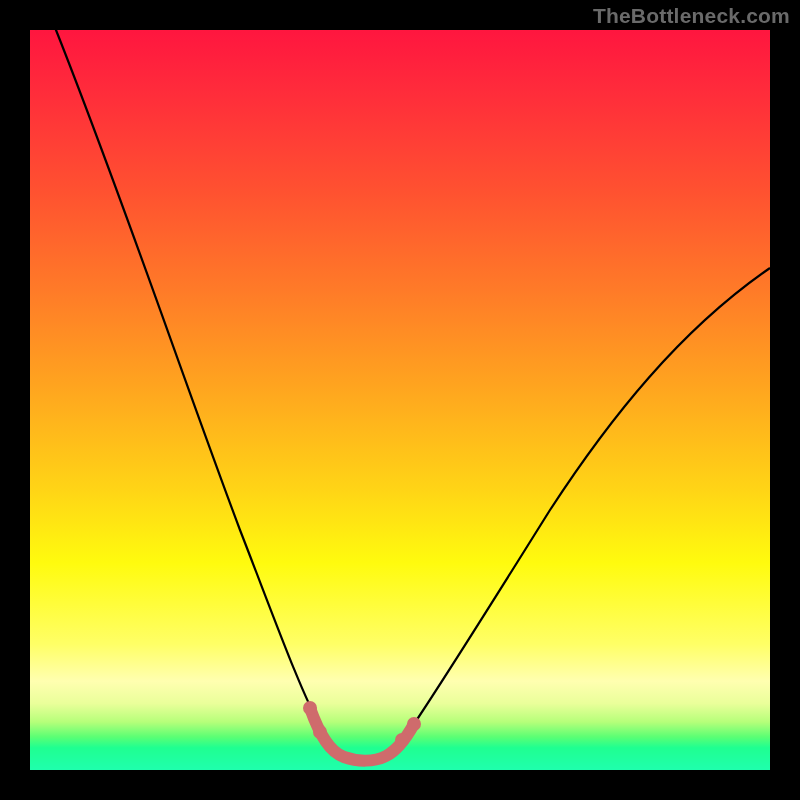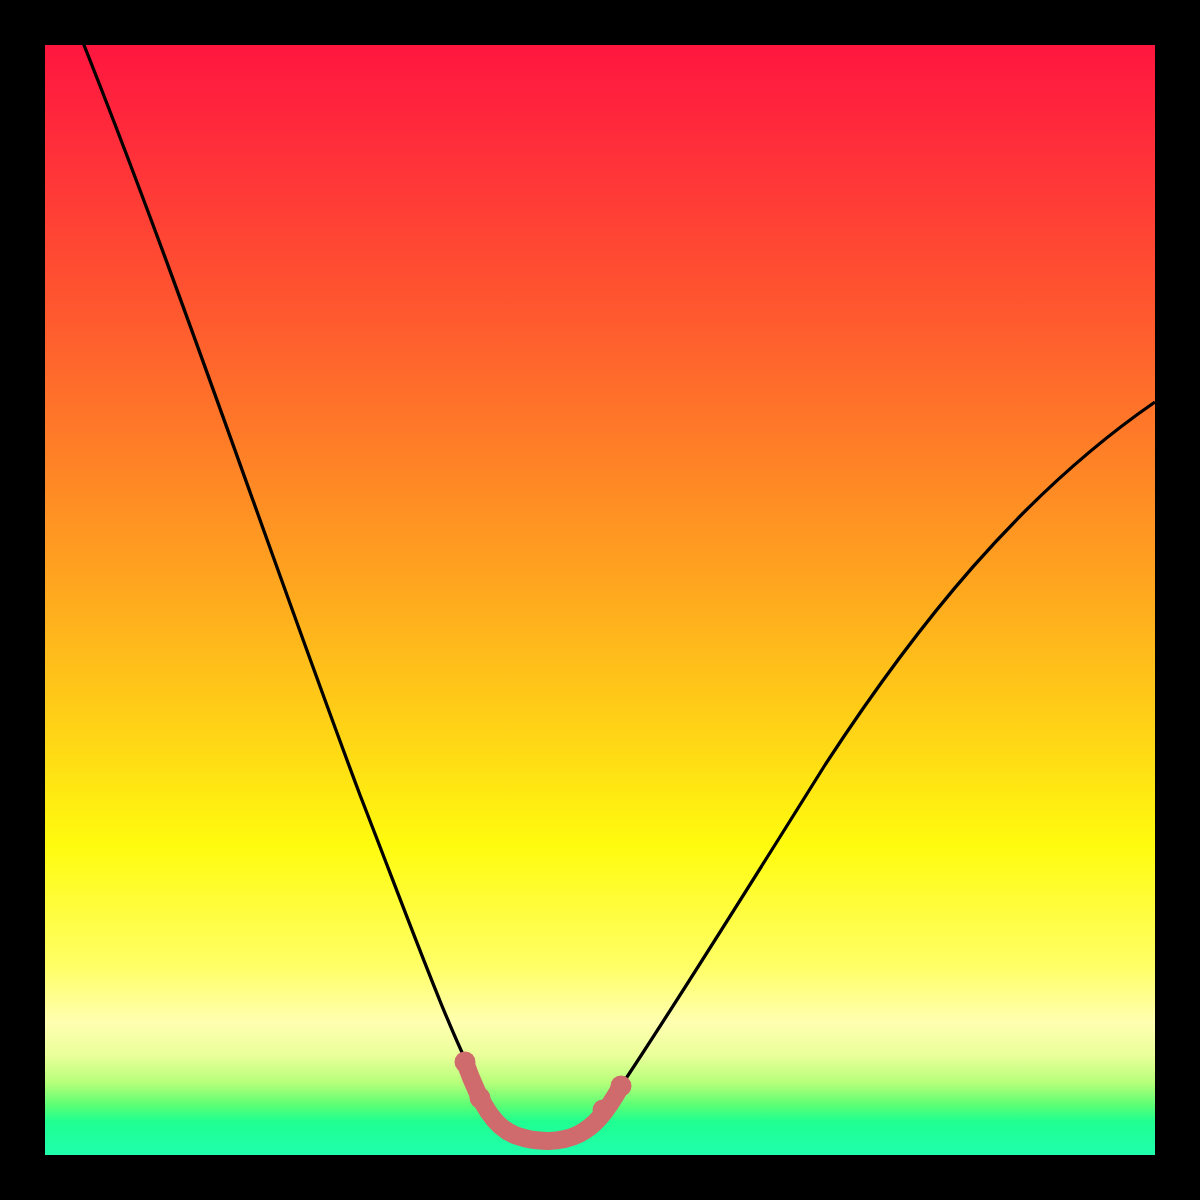--- a/index.html
+++ b/index.html
@@ -81,13 +81,14 @@
                C 290 706, 300 722, 314 727
                C 328 732, 344 732, 356 726
                C 366 721, 374 712, 384 694"></path>
 
       <circle cx="280" cy="678" r="7" fill="#cf6b6c"></circle>
       <circle cx="290" cy="702" r="7" fill="#cf6b6c"></circle>
       <circle cx="372" cy="710" r="7" fill="#cf6b6c"></circle>
       <circle cx="384" cy="694" r="7" fill="#cf6b6c"></circle>
     </svg>
   </div>
+  <div class="watermark">TheBottleneck.com</div>
 </div>
 
 </body></html>

